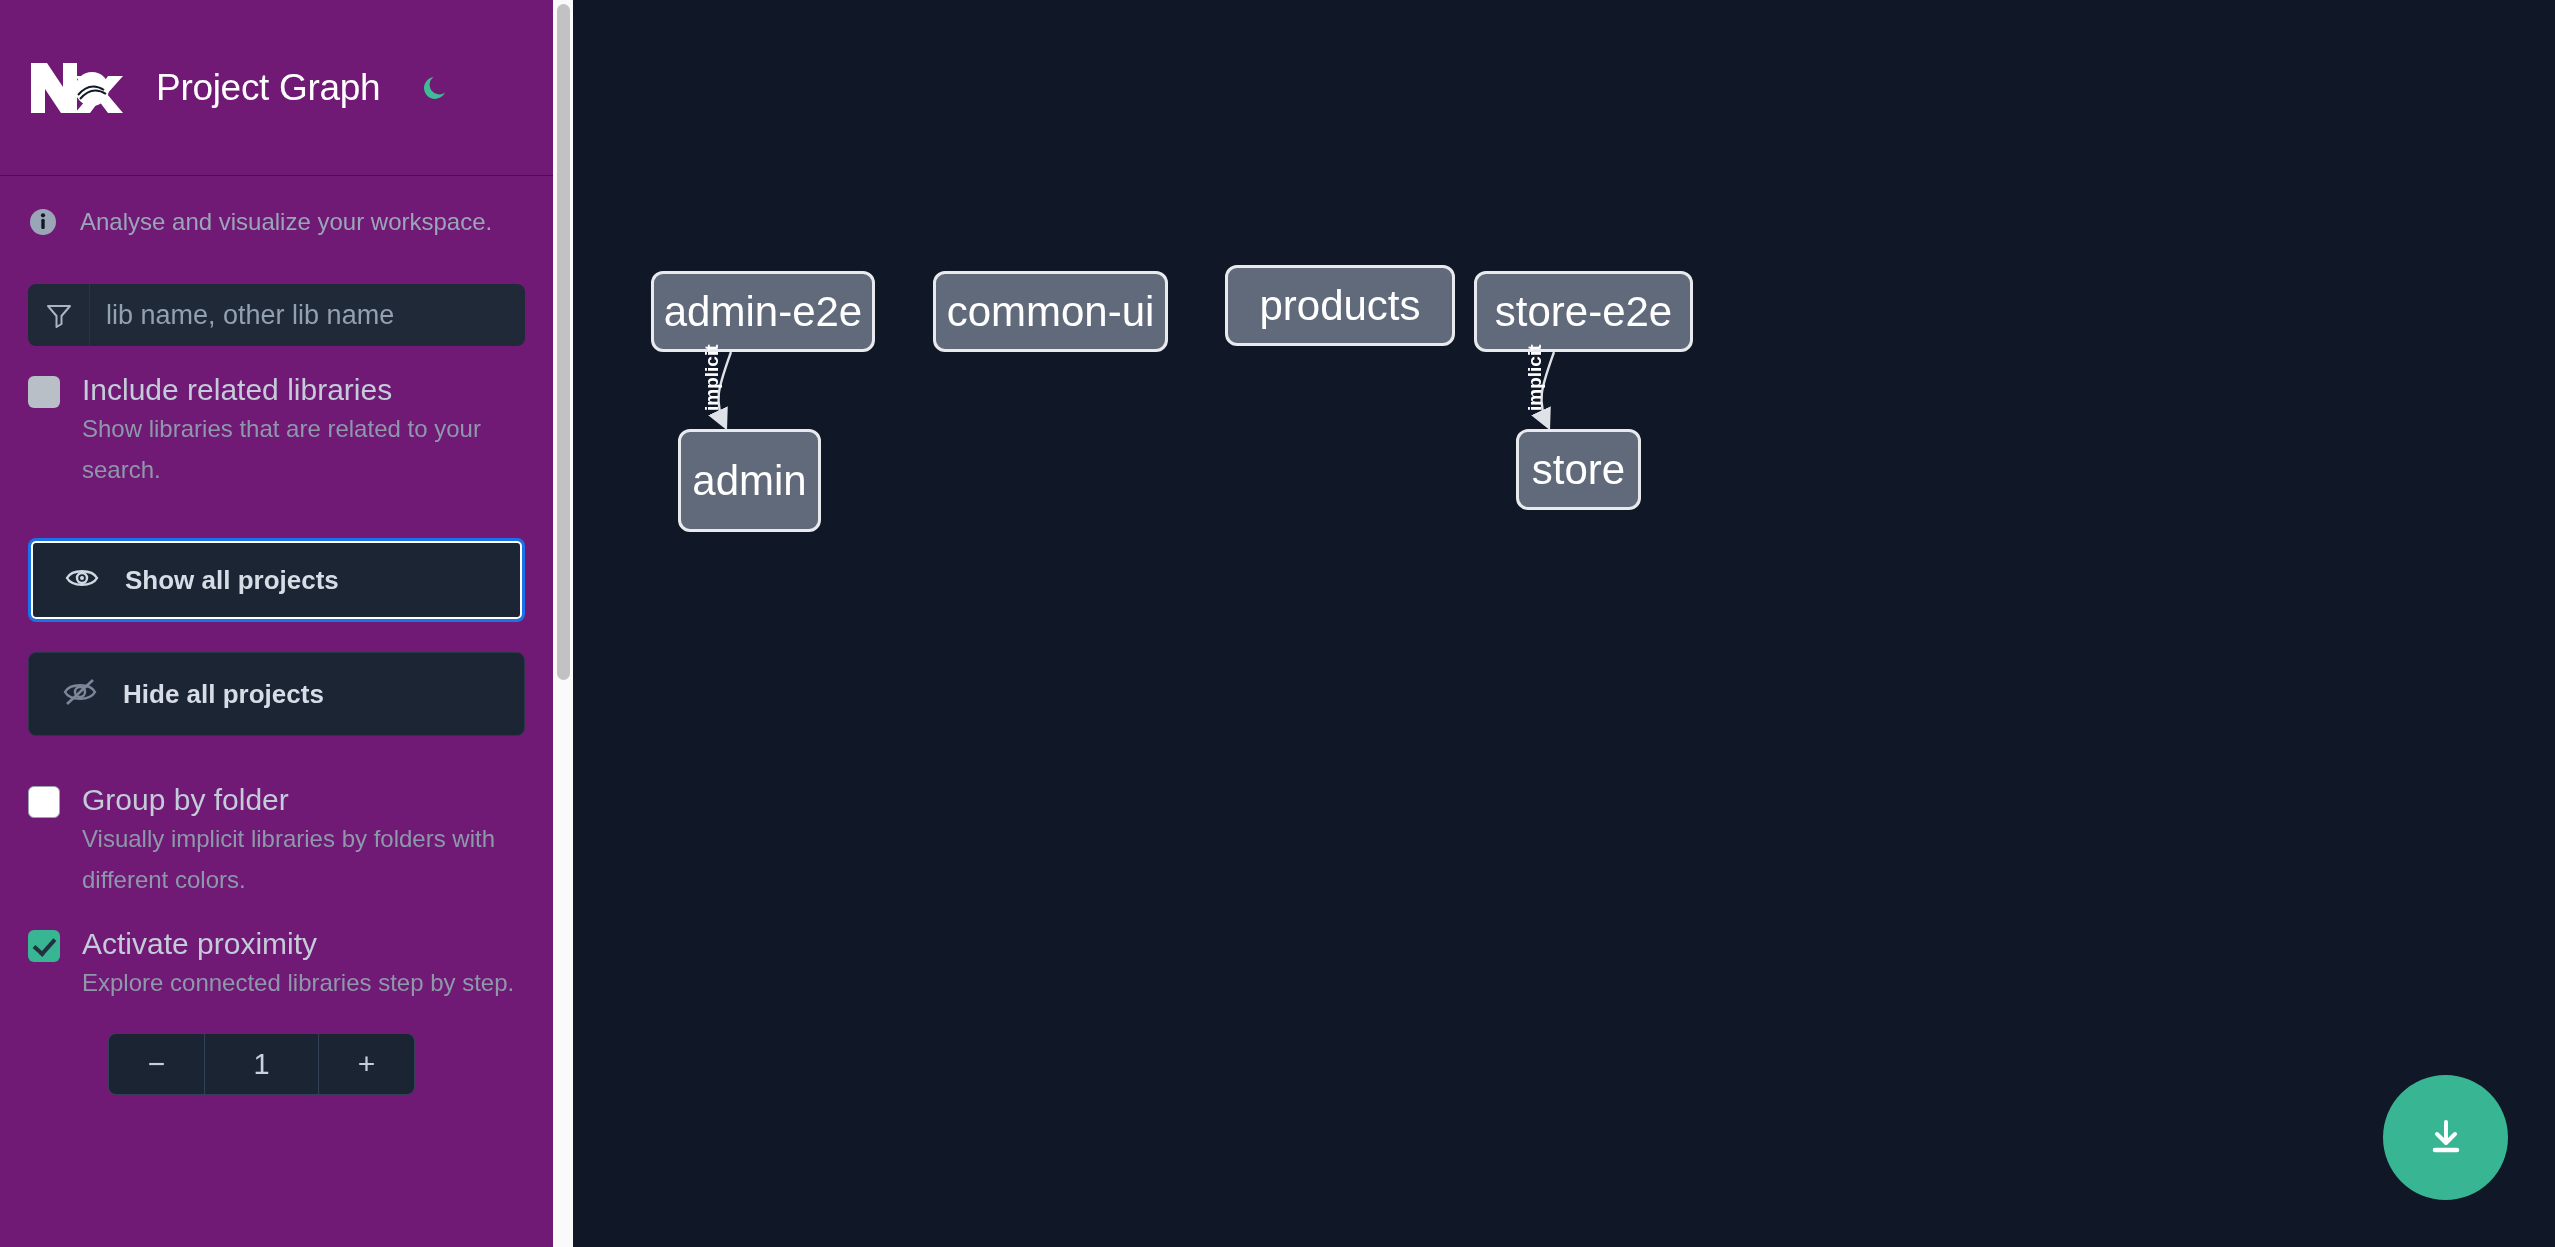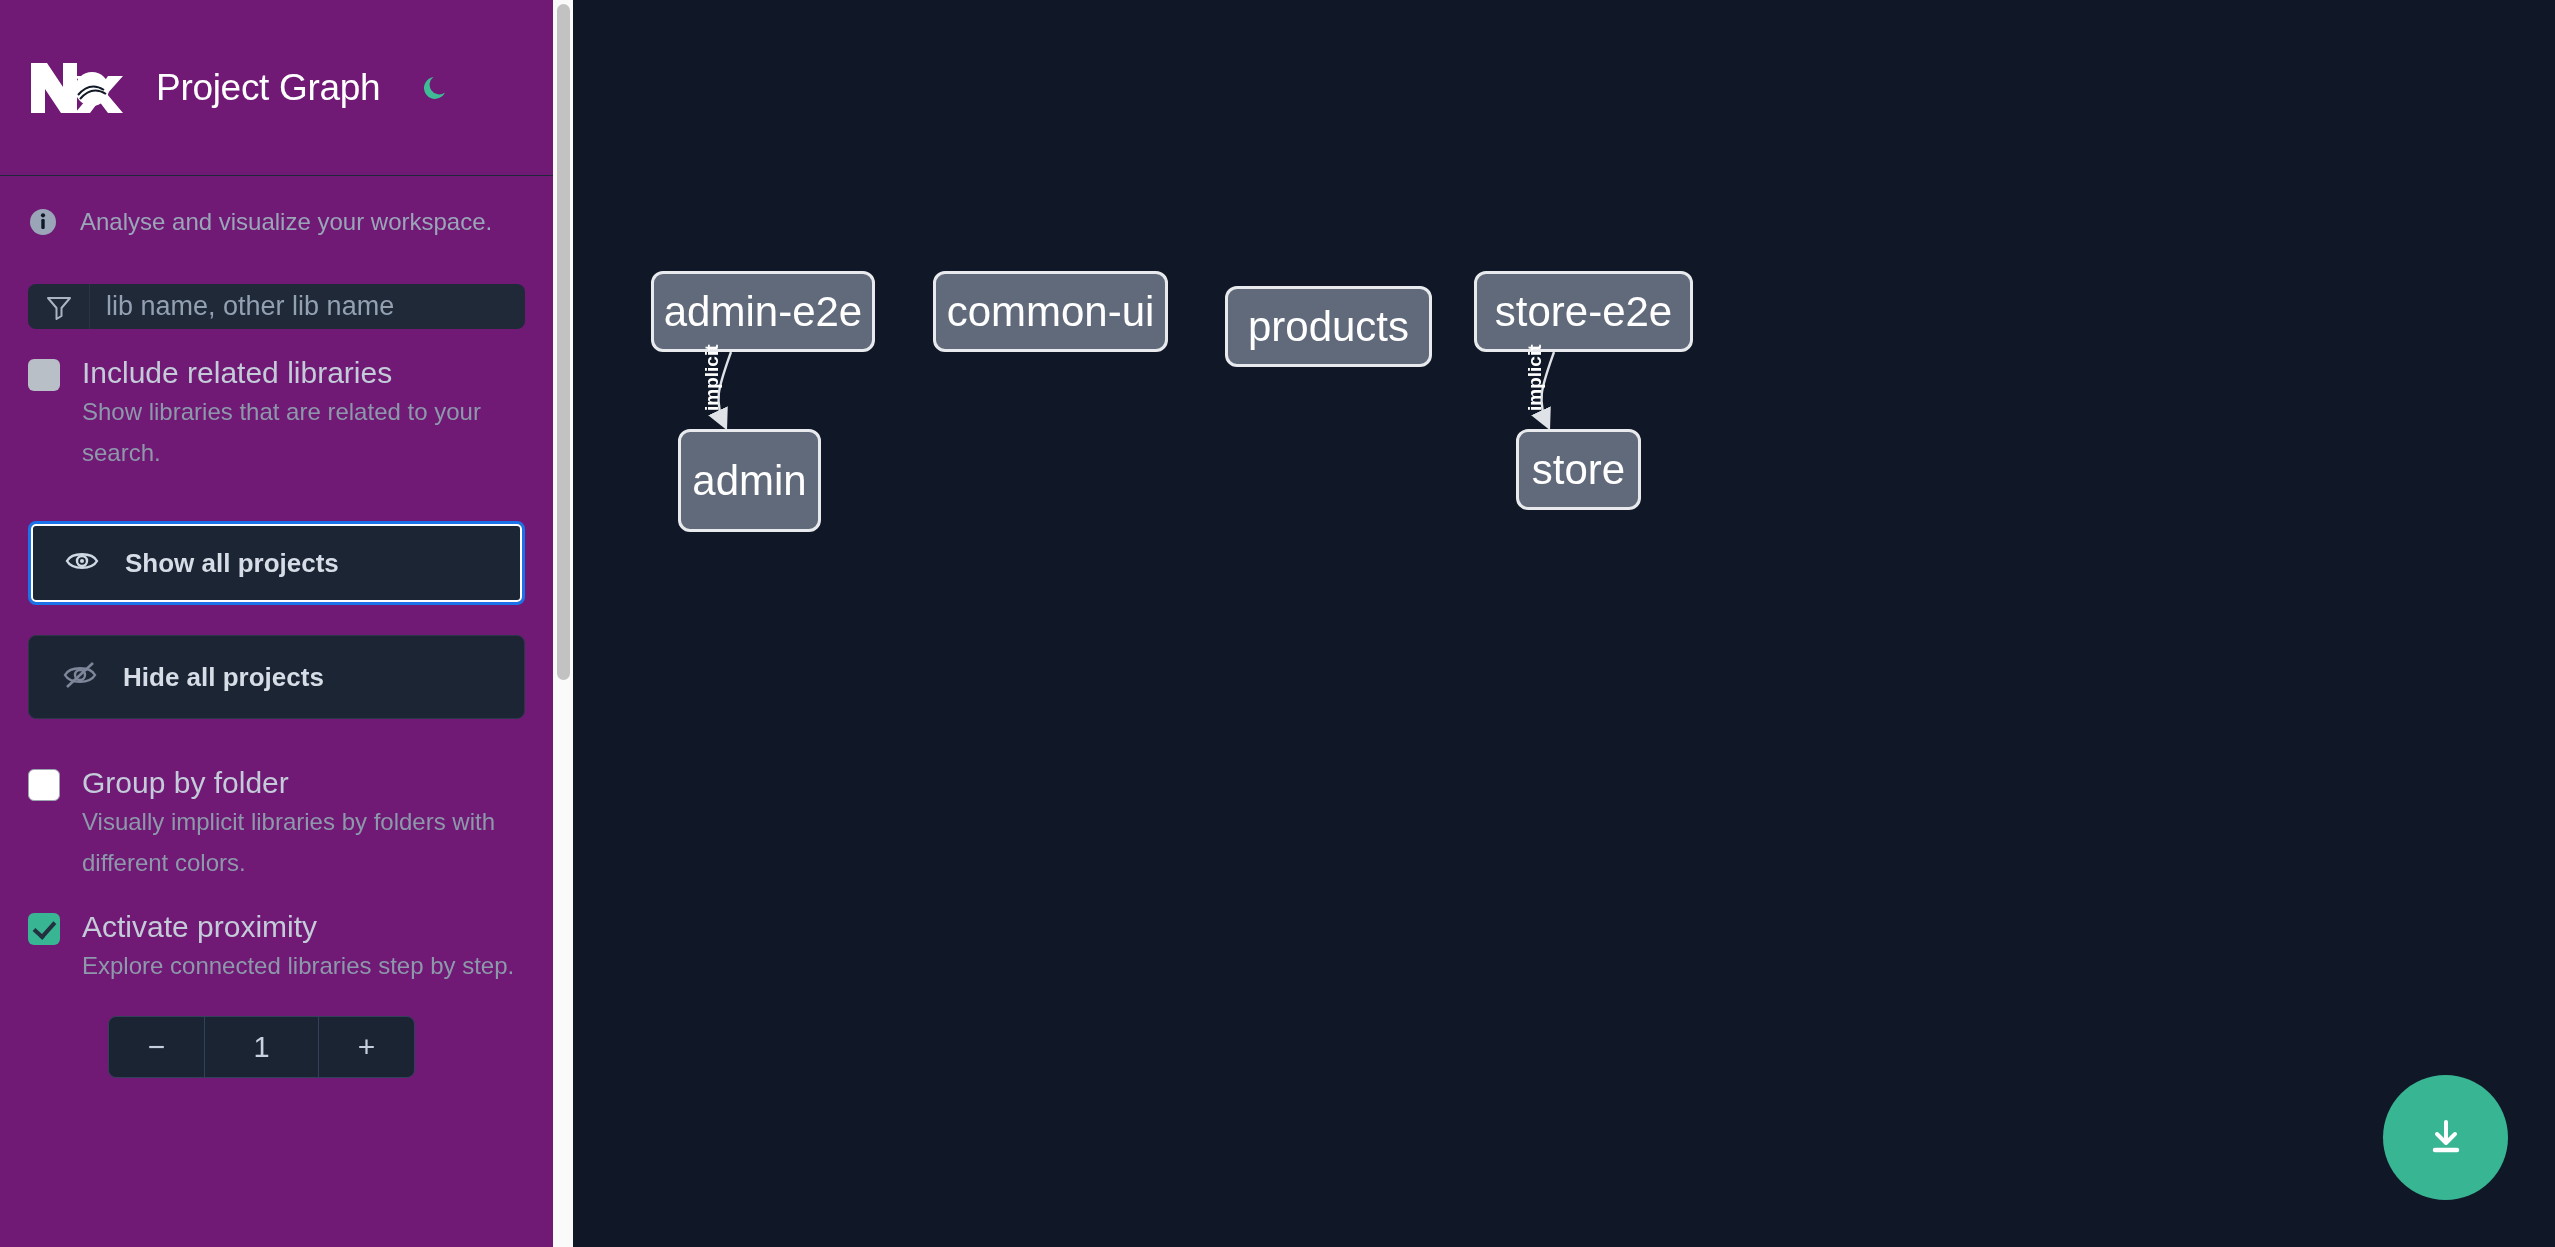--- a/index.html
+++ b/index.html
@@ -43,21 +43,21 @@
   }
   .info-icon { flex: 0 0 30px; width: 30px; height: 30px; }
   .desc-text {
     margin-left: 22px; font-size: 24px; color: #9aa6b8;
     white-space: nowrap;
   }
 
   .search-wrap { padding: 0 28px; margin-top: 16px; }
   .search-box {
     display: flex; align-items: stretch;
-    height: 45px;
+    height: 62px;
     background: #1f2937;
     border-radius: 8px;
     overflow: hidden;
   }
   .search-icon-cell {
     width: 62px; display: flex; align-items: center; justify-content: center;
     border-right: 1px solid #2a3444;
   }
   .search-input {
     flex: 1; border: 0; outline: none; background: transparent;
@@ -291,21 +291,21 @@
         <marker id="arrow" markerWidth="9" markerHeight="9" refX="7" refY="4.5" orient="auto">
           <path d="M0,0 L9,4.5 L0,9 z" fill="#dfe3e8"></path>
         </marker>
       </defs>
       <path d="M 178 352 C 166 386 160 400 172 426" stroke="#dfe3e8" stroke-width="2.4" fill="none" marker-end="url(#arrow)"></path>
       <path d="M 1001 352 C 989 386 983 400 995 426" stroke="#dfe3e8" stroke-width="2.4" fill="none" marker-end="url(#arrow)"></path>
     </svg>
 
     <div class="node" style="left:98px;top:271px;width:224px;height:81px">admin-e2e</div>
     <div class="node" style="left:380px;top:271px;width:235px;height:81px">common-ui</div>
-    <div class="node" style="left:672px;top:286px;width:207px;height:81px">products</div>
+    <div class="node" style="left:672px;top:265px;width:230px;height:81px">products</div>
     <div class="node" style="left:921px;top:271px;width:219px;height:81px">store-e2e</div>
     <div class="node" style="left:125px;top:429px;width:143px;height:103px">admin</div>
     <div class="node" style="left:963px;top:429px;width:125px;height:81px">store</div>
 
     <span class="edge-label" style="left:141px;top:382px;width:36px">implicit</span>
     <span class="edge-label" style="left:964px;top:382px;width:36px">implicit</span>
 
     <div id="dl-btn">
       <span>
         <svg viewBox="0 0 44 44" width="44" height="44" xmlns="http://www.w3.org/2000/svg">

